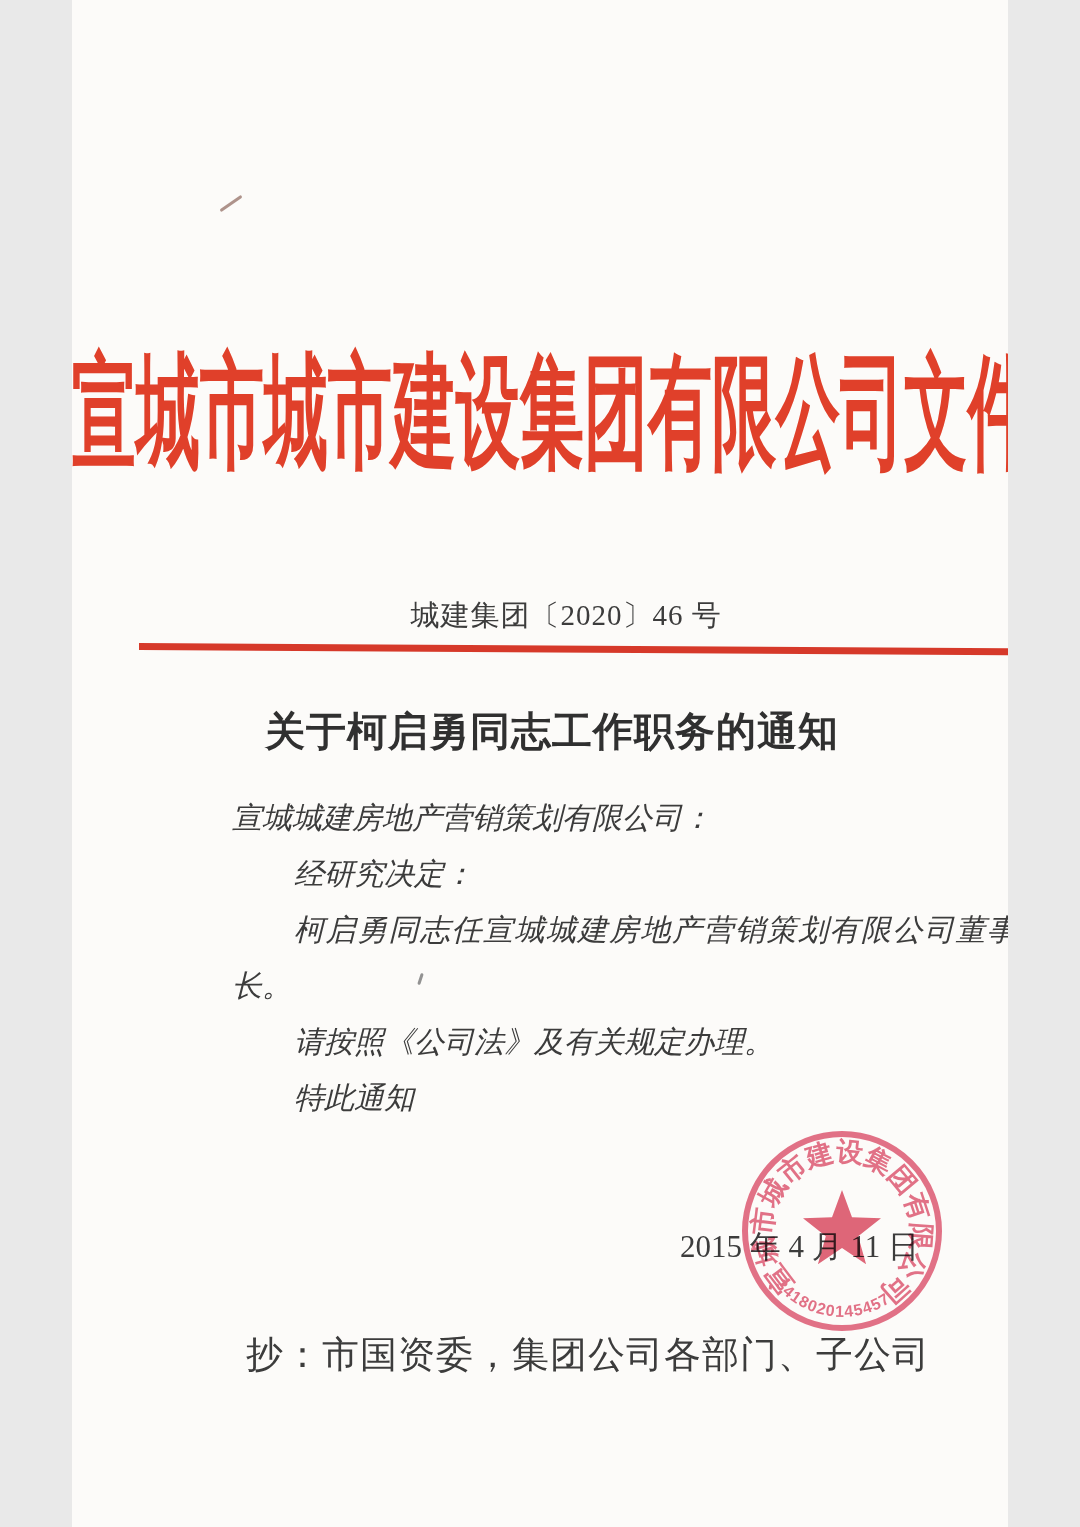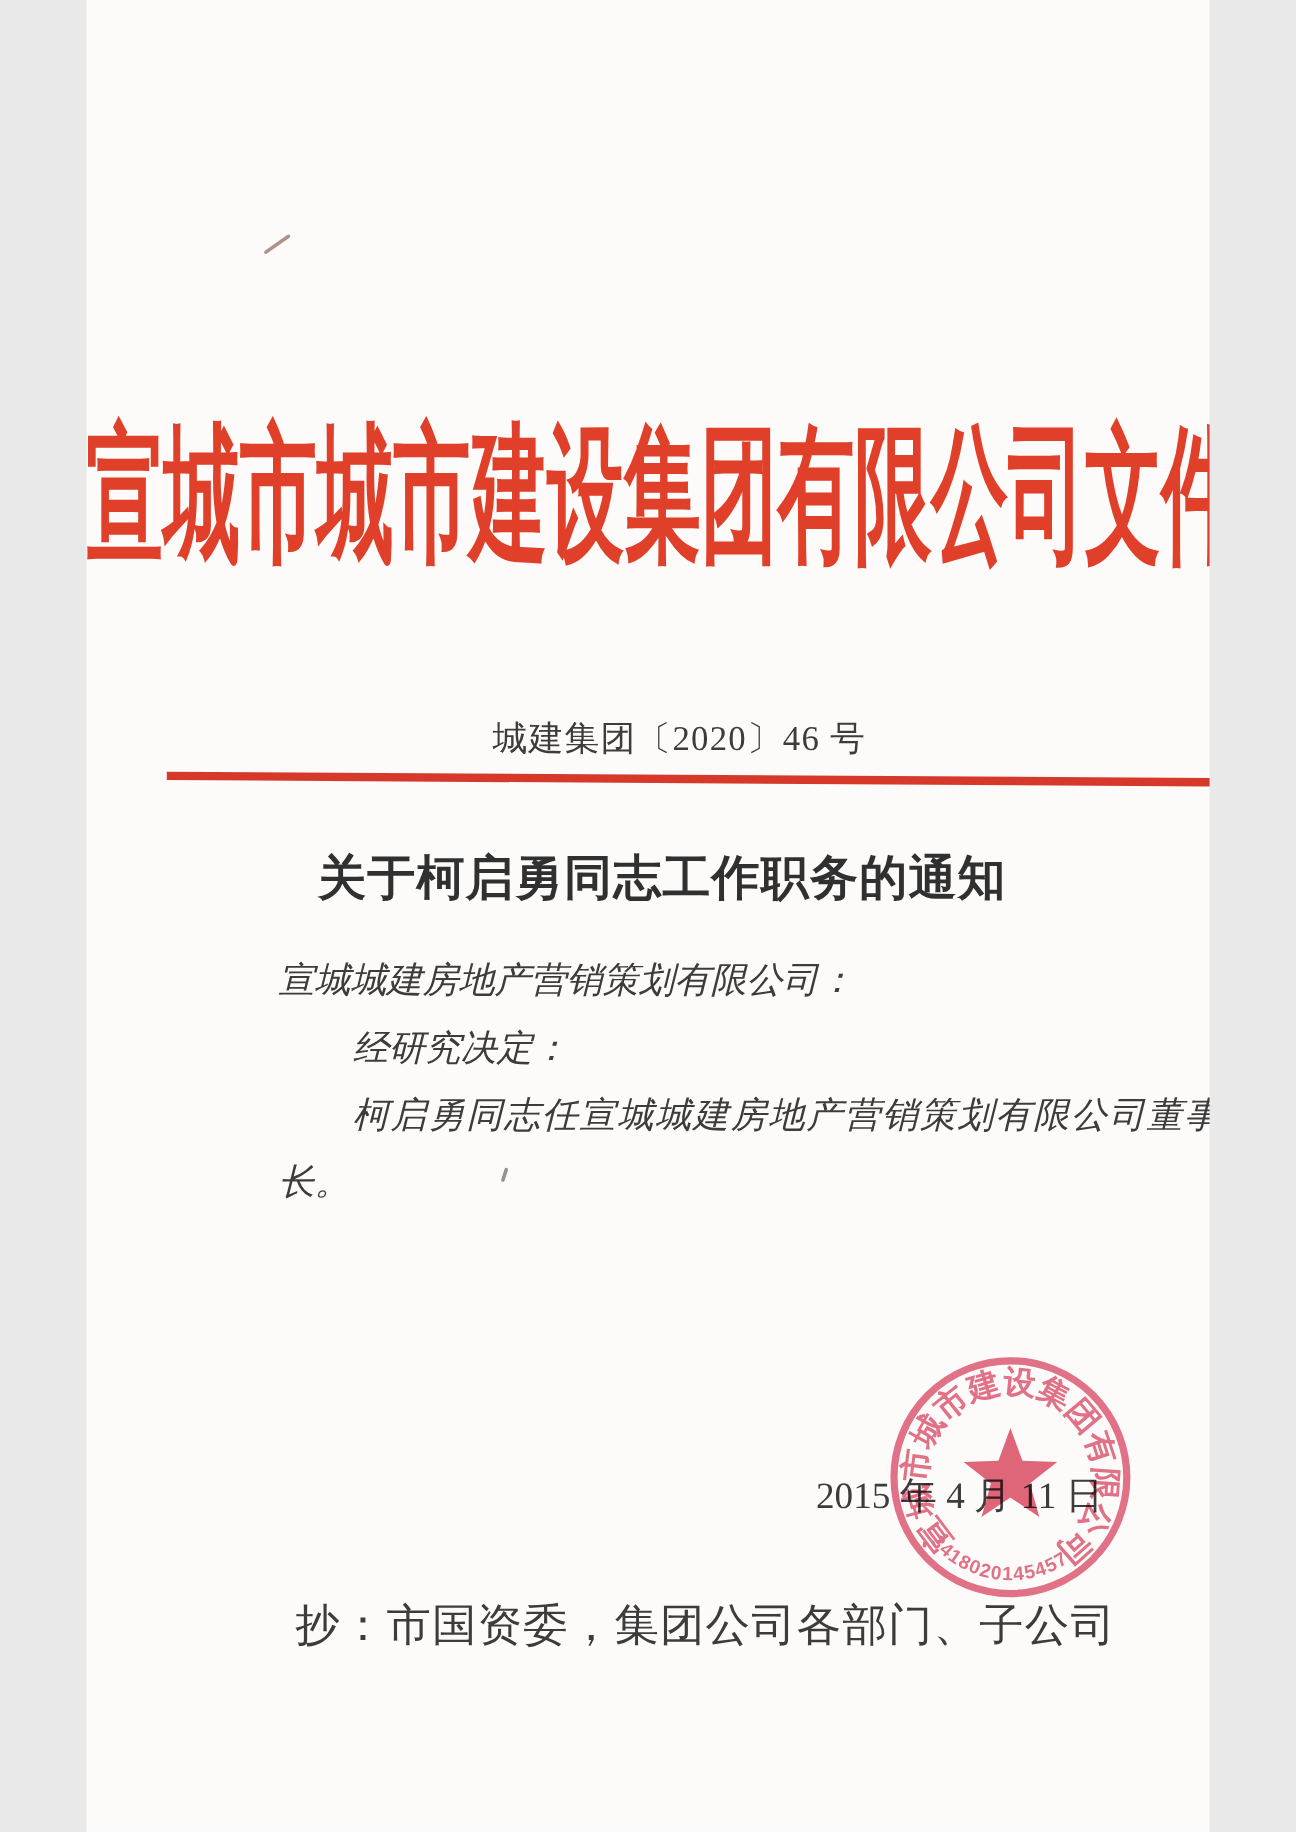--- a/index.html
+++ b/index.html
@@ -91,20 +91,22 @@
 
   <div class="red-divider"></div>
 
   <h1 class="doc-title">关于柯启勇同志工作职务的通知</h1>
 
   <div class="body-text">
     <p>宣城城建房地产营销策划有限公司：</p>
     <p class="indent">经研究决定：</p>
     <p class="indent spread">柯启勇同志任宣城城建房地产营销策划有限公司董事</p>
     <p>长。</p>
+    <p class="indent">请按照《公司法》及有关规定办理。</p>
+    <p class="indent">特此通知</p>
   </div>
 
   <div class="tick-mark"></div>
 
   <div class="date-line">2015 年 4 月 11 日</div>
 
   <svg class="seal" viewBox="0 0 220 220">
     <defs>
       <path id="sealRingPath" d="M 110,180 A 70,70 0 1,1 110.01,180" fill="none"></path>
       <path id="sealNumPath" d="M 39.6,159.3 A 86,86 0 0,0 180.4,159.3" fill="none"></path>

